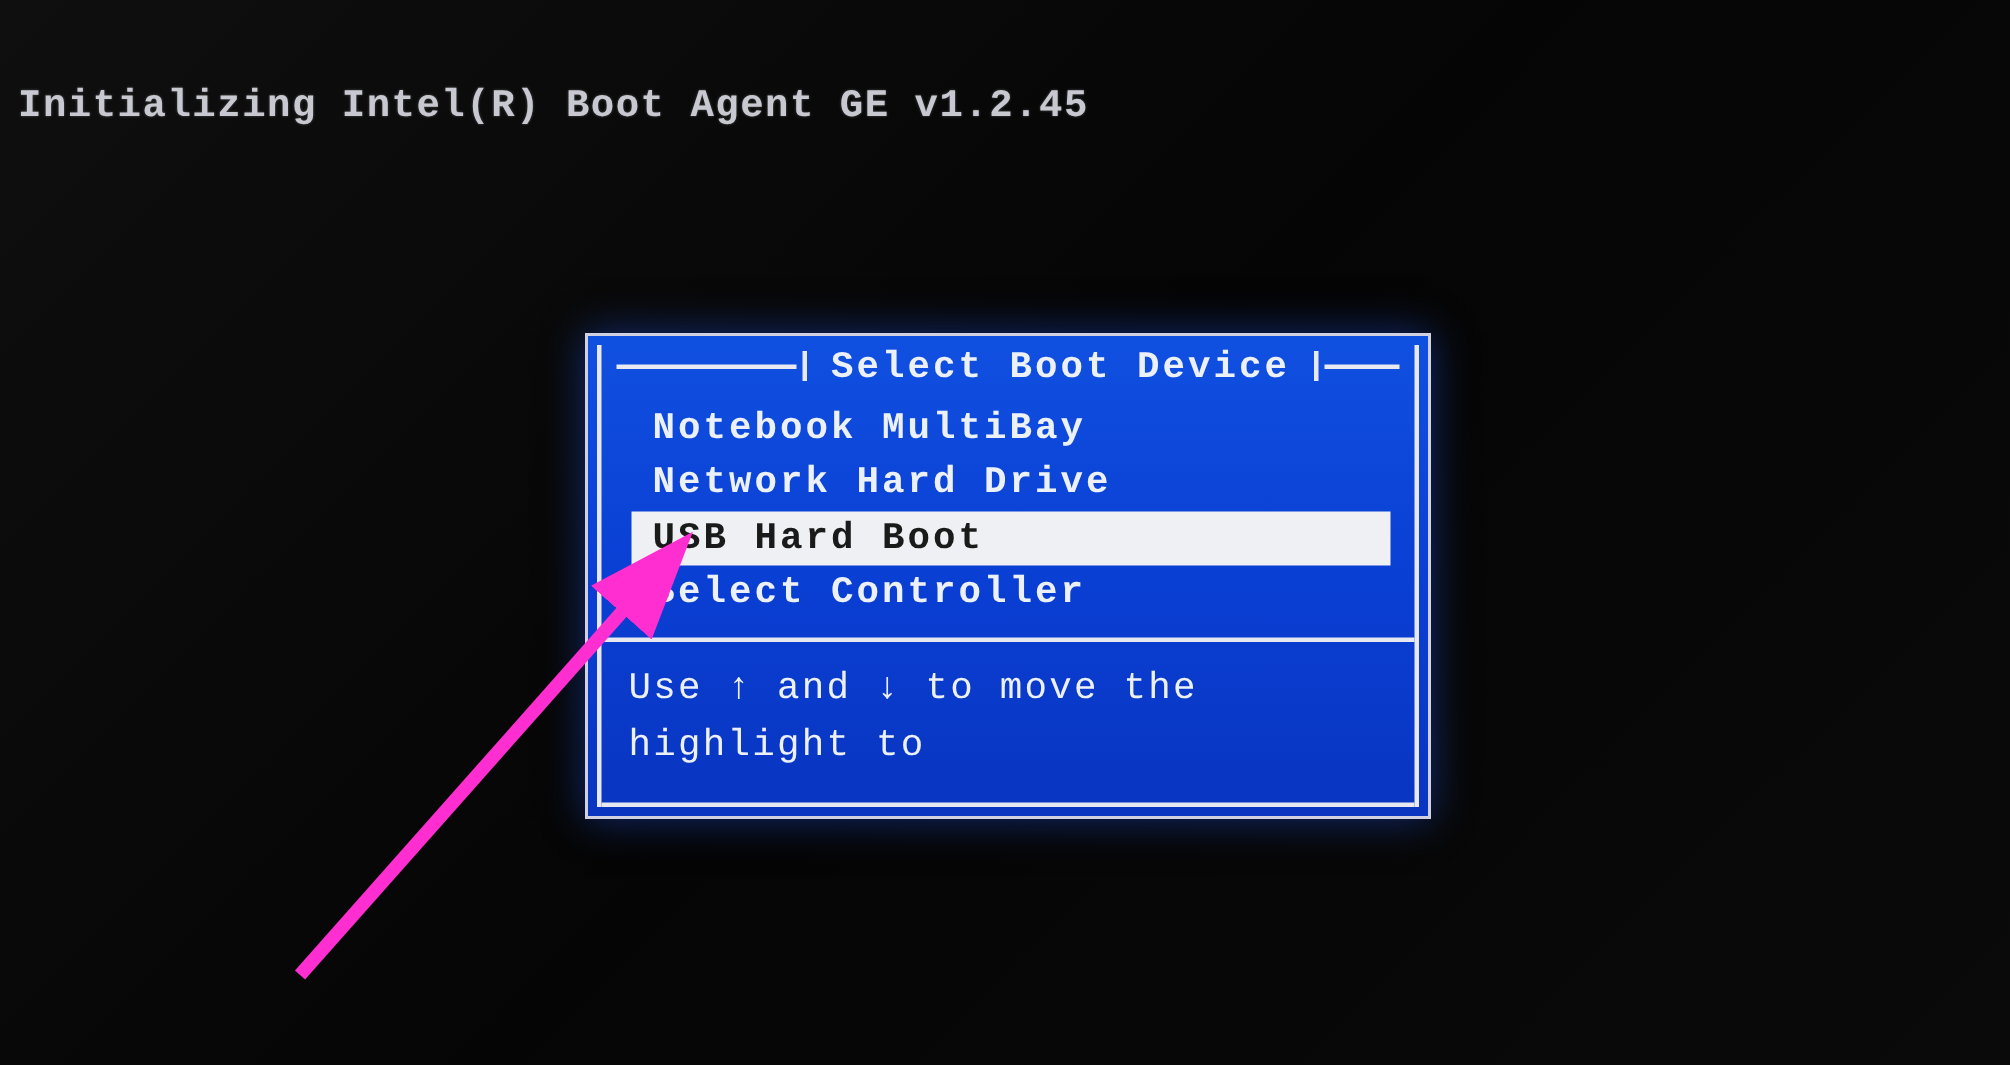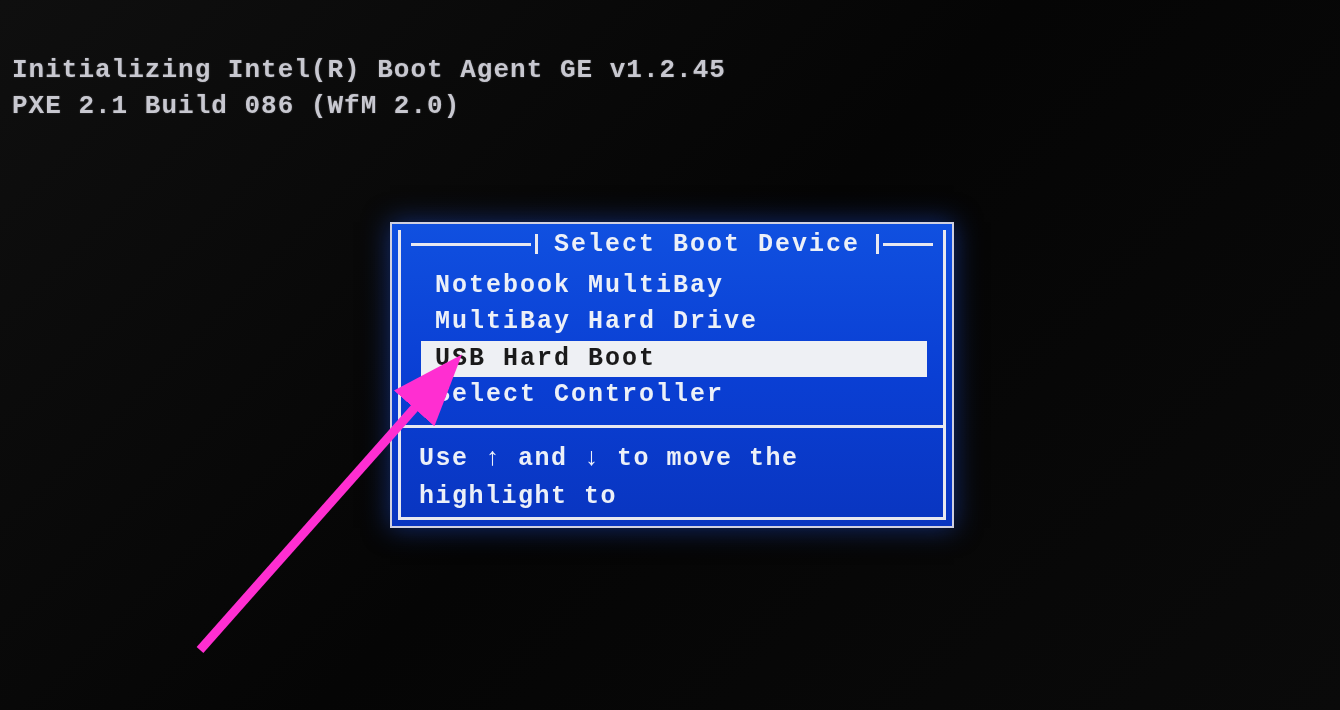--- a/index.html
+++ b/index.html
@@ -96,55 +96,54 @@
       padding-left: 14px;
       padding-right: 4px;
       width: calc(100% + 10px);
     }
     .hr-line {
       height: 3px;
       background: #e8e8f0;
       margin: 0;
     }
     .menu-help {
-      padding: 12px 18px 2px 18px;
+      padding: 12px 18px 20px 18px;
       color: #ecf0f8;
       font-size: 25px;
-      font-weight: bold;
+      font-weight: normal;
       letter-spacing: 1.5px;
       line-height: 1.5;
     }
     .arrow-annotation {
       position: absolute;
       left: 170px;
       top: 340px;
       pointer-events: none;
     }
   </style>
 </head>
 <body>
 
 <div class="boot-text">
   <div>Initializing Intel(R) Boot Agent GE v1.2.45</div>
-  <div>PXE 2.1 Build 086 (WfM 2.0)</div>
 </div>
 
 <div class="boot-menu-container">
   <div class="menu-inner">
     <div class="menu-title-row">
       <div class="title-line title-line-left"></div>
       <div class="vert-tick"></div>
       <div class="menu-title">Select Boot Device</div>
       <div class="vert-tick"></div>
       <div class="title-line title-line-right"></div>
     </div>
 
     <div class="menu-items">
       <div class="menu-item">Notebook MultiBay</div>
-      <div class="menu-item">MultiBay Hard Drive</div>
+      <div class="menu-item">Network Hard Drive</div>
       <div class="menu-item selected">USB Hard Boot</div>
       <div class="menu-item">Select Controller</div>
     </div>
 
     <div class="hr-line"></div>
 
     <div class="menu-help">
       <div>Use ↑ and ↓ to move the highlight to</div>
     </div>
 

